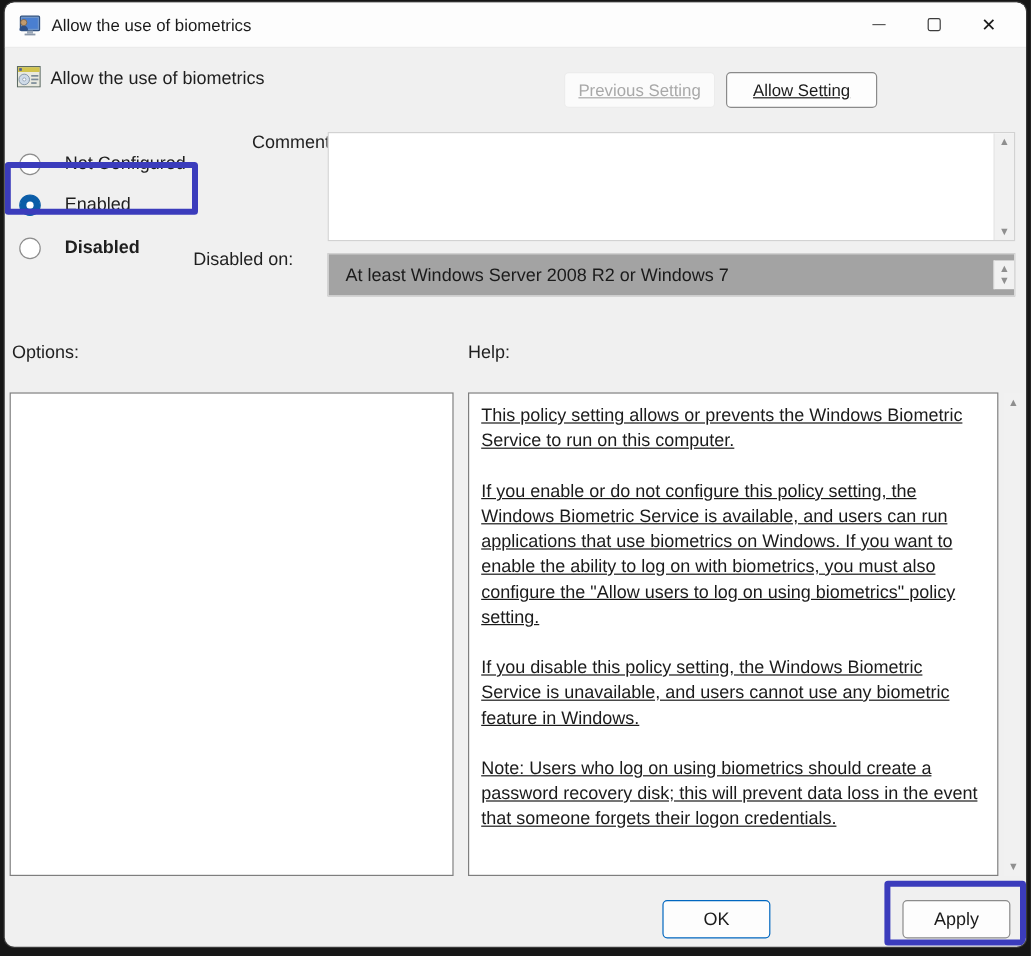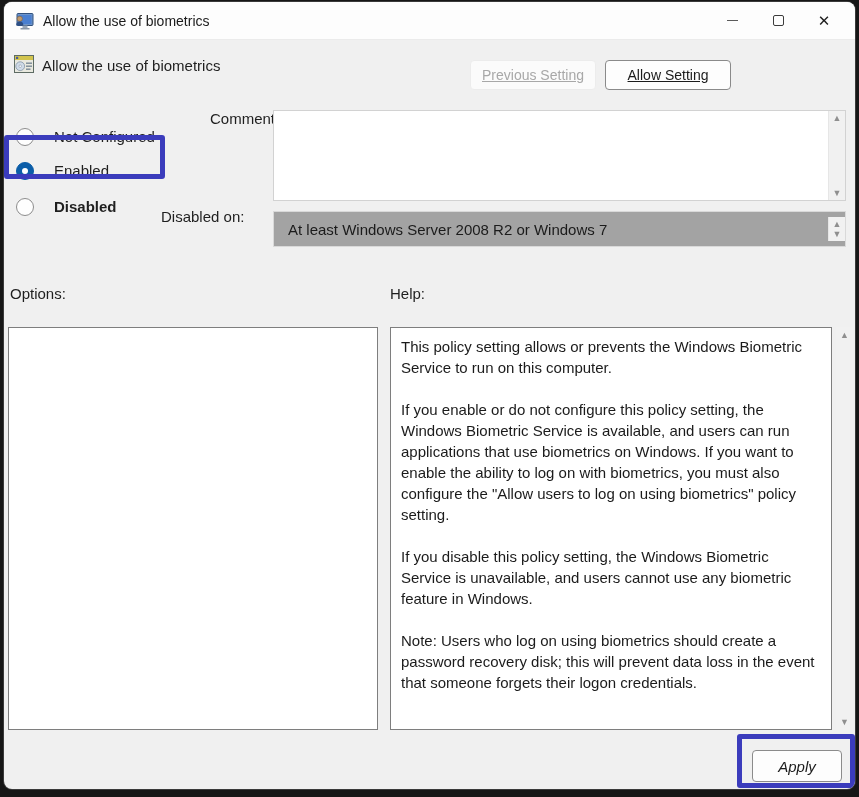--- a/index.html
+++ b/index.html
@@ -110,37 +110,38 @@
     background: #ffffff; border: 1px solid #7e7e7e;
   }
   .help-panel {
     position: absolute; left: 386px; top: 325px; width: 442px; height: 403px;
     background: #ffffff; border: 1px solid #7e7e7e;
     padding: 8px 12px 8px 10px; overflow: hidden;
   }
   .help-text {
     font-size: 15px; line-height: 21px; color: #1b1b1b;
     white-space: pre-line;
+    text-decoration: underline;
   }
   .help-scroll {
     position: absolute; left: 832px; top: 325px; width: 17px; height: 403px;
     background: #f1f1f1;
     display: flex; flex-direction: column; justify-content: space-between;
     align-items: center; padding: 3px 0;
   }
   
   .footer-btn {
     position: absolute; top: 748px; width: 90px; height: 32px;
     border-radius: 4px; background: #fdfdfd; font-size: 15px; color: #1b1b1b;
     display: flex; align-items: center; justify-content: center;
     font-family: "Liberation Sans", sans-serif;
   }
   .btn-ok { left: 548px; border: 1px solid var(--accent, #0067c0); }
   .btn-cancel { left: 648px; border: 1px solid #8b8b8b; }
-  .btn-apply { left: 748px; border: 1px solid #8b8b8b; font-style: italic; }
+  .btn-apply { left: 748px; border: 1px solid #8b8b8b; }
 </style>
 </head>
 <body>
 
 <div class="backdrop"></div>
 
 <div class="window">
 
   <div class="titlebar">
     <svg class="app-icon" viewBox="0 0 20 20">
@@ -222,16 +223,17 @@
 
 If you disable this policy setting, the Windows Biometric Service is unavailable, and users cannot use any biometric feature in Windows.
 
 Note: Users who log on using biometrics should create a password recovery disk; this will prevent data loss in the event that someone forgets their logon credentials.</div>
   </div>
   <div class="help-scroll">
     <span class="scroll-arrow">▲</span>
     <span class="scroll-arrow">▼</span>
   </div>
 
+  <button class="footer-btn btn-ok">OK</button>
   <button class="footer-btn btn-apply">Apply</button>
   <div class="annotation-box hl-apply"></div>
 
 </div>
 
 </body></html>

